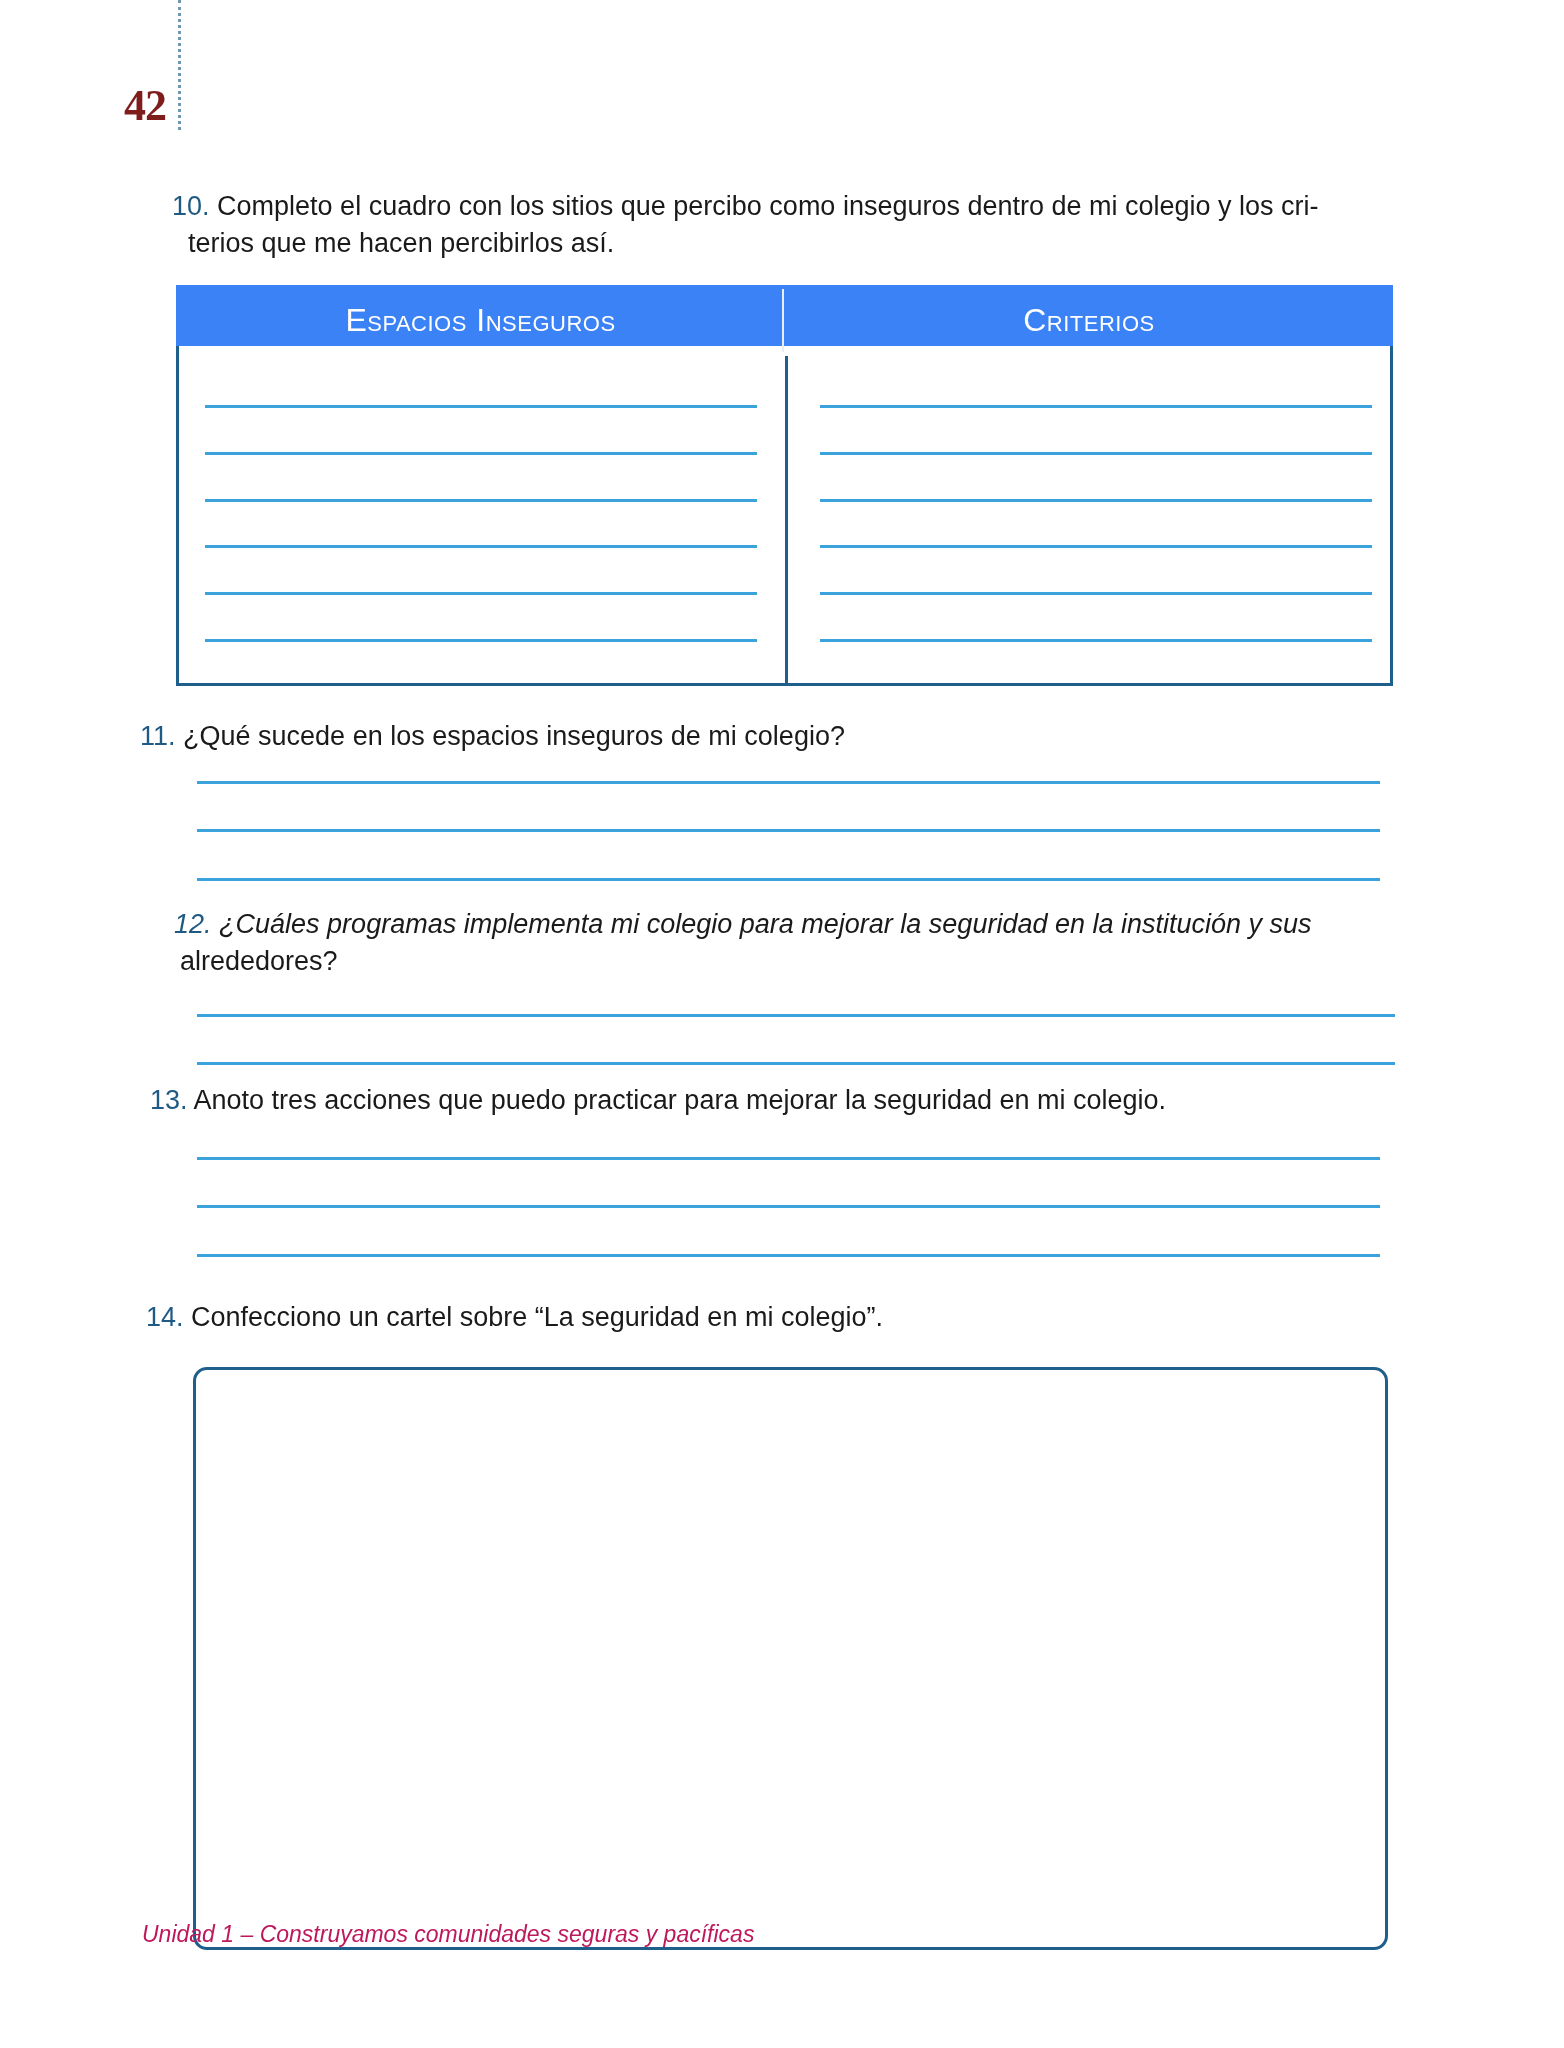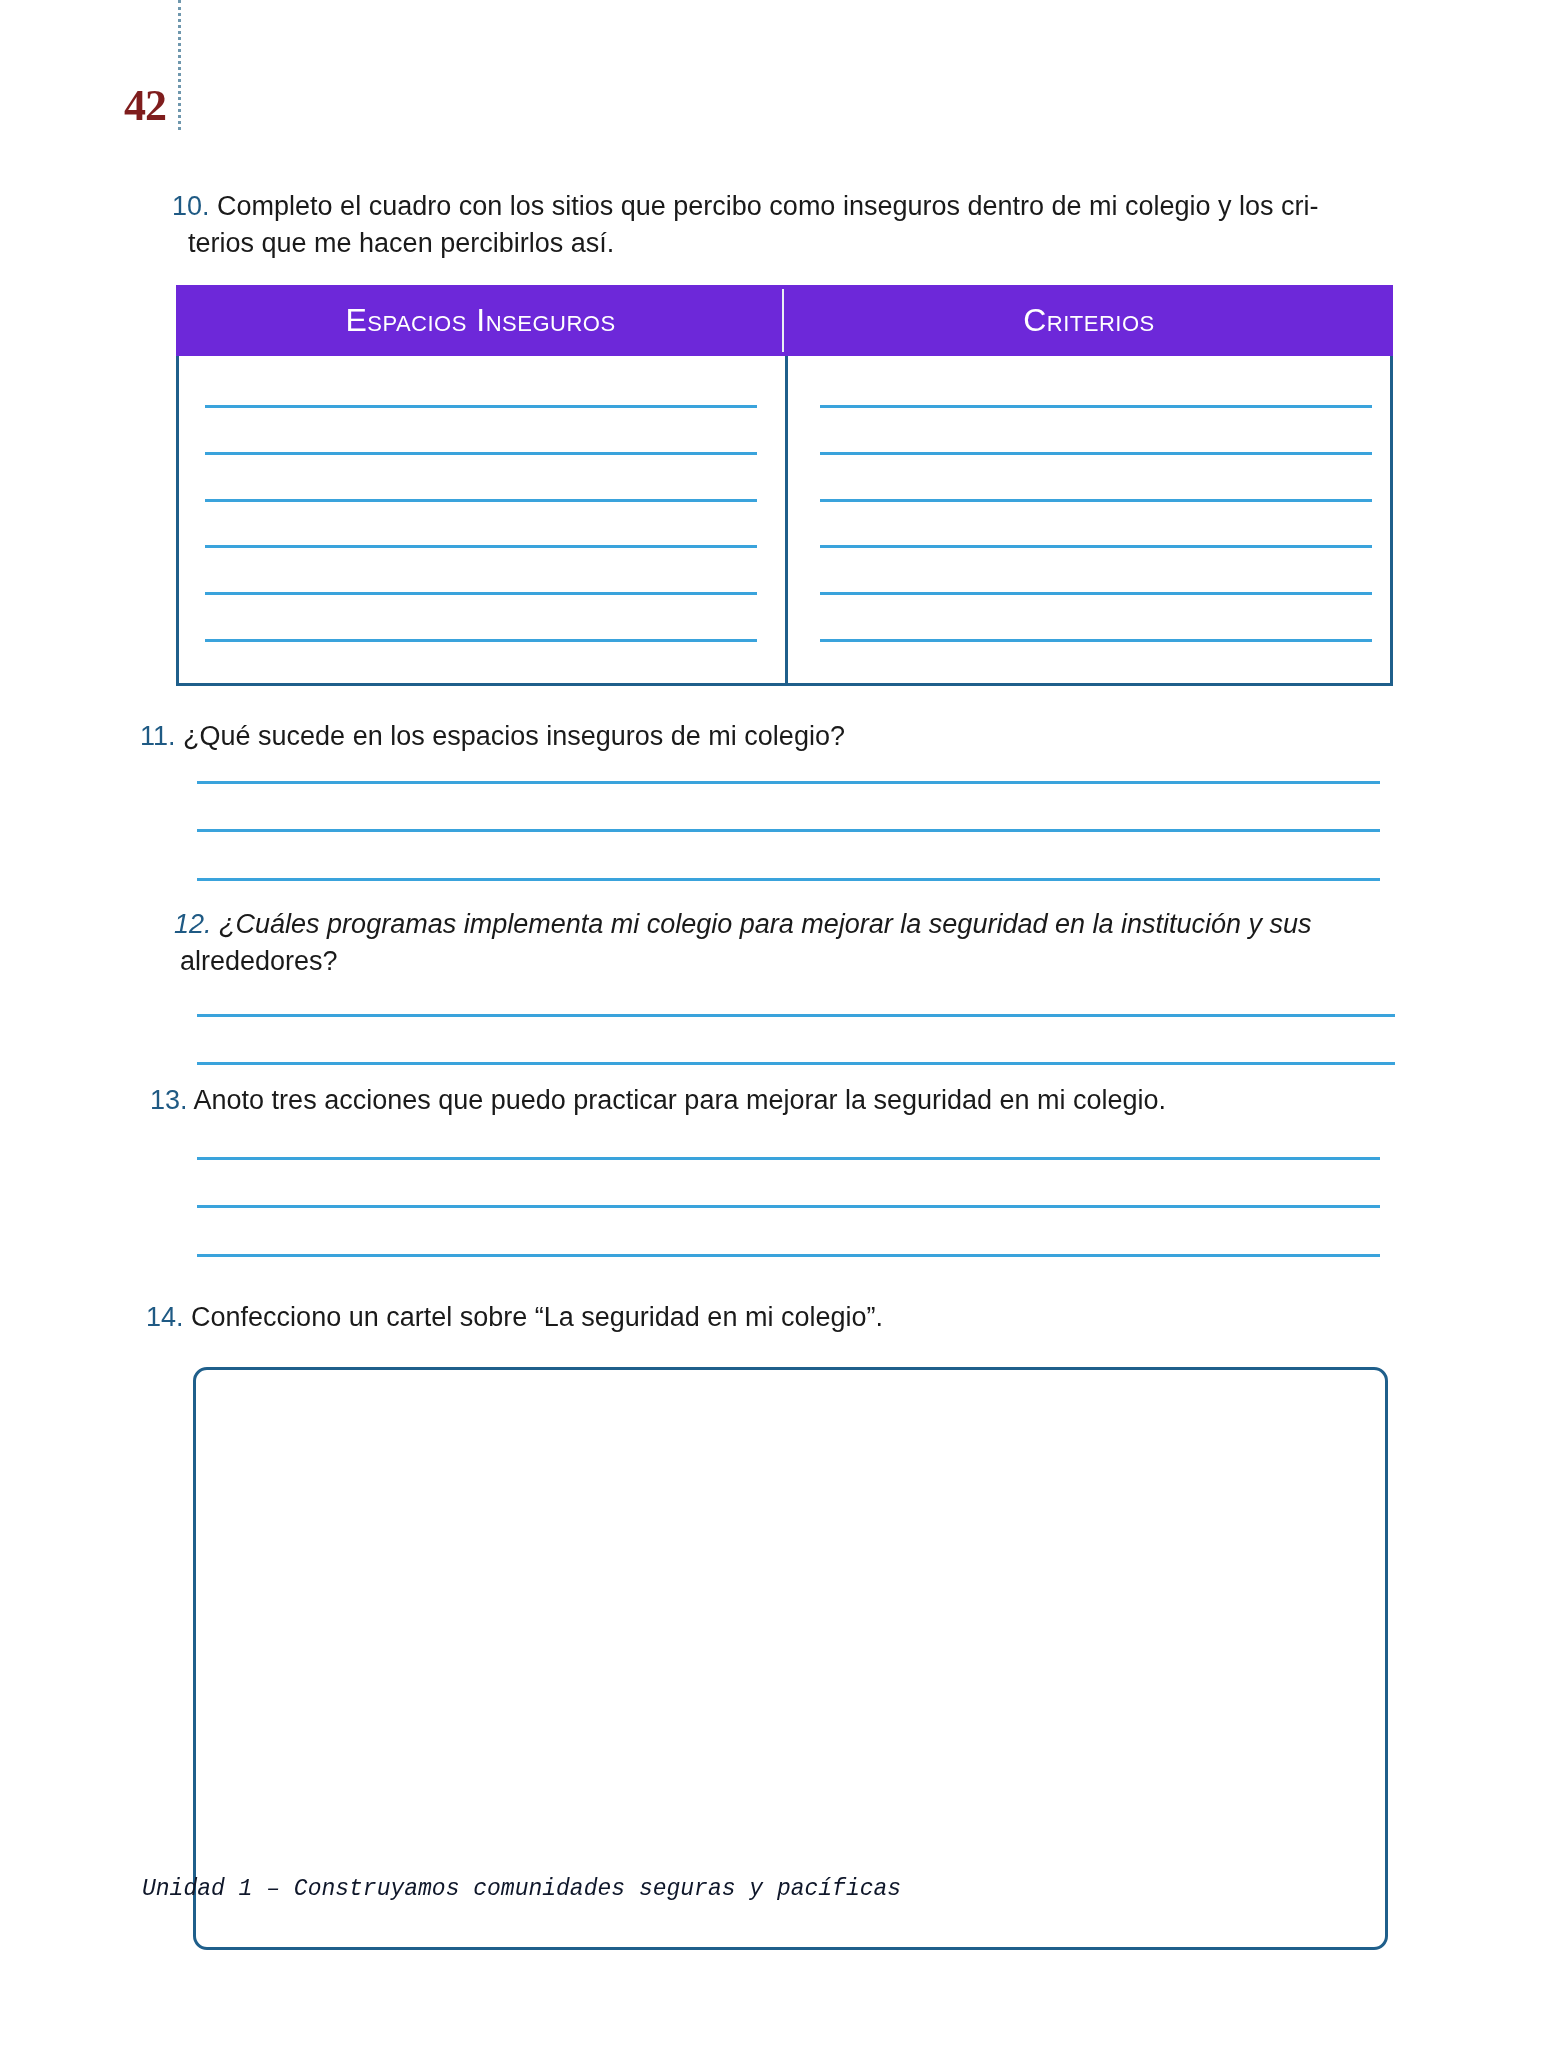--- a/index.html
+++ b/index.html
@@ -8,29 +8,29 @@
   .abs { position: absolute; }
   .page-number { left: 124px; top: 84px; font-family: "Liberation Serif", "DejaVu Serif", serif;
                  font-weight: bold; font-size: 44px; color: #7f1d1d; line-height: 1; letter-spacing: -1px; }
   .dotted-rule { left: 178px; top: 0; width: 0; height: 130px; border-left: 3px dotted #6f97ad; }
   .q { font-size: 27px; line-height: 37px; color: #1a1a1a; }
   .q .num { color: #1f5a84; }
   .q-text-justify { text-align: justify; text-align-last: left; margin-left: 22px; }
   .rule { height: 3px; background: #3aa3dc; }
   .table { left: 176px; top: 285px; width: 1217px; height: 401px; box-sizing: border-box;
            border: 3px solid #1f5f8b; border-top: none; }
-  .table-header { position: absolute; left: -3px; top: 0; width: 1217px; height: 71px; background: #6d28d9; }
+  .table-header { position: absolute; left: -3px; top: 0; width: 1217px; height: 61px; background: #3b82f6; }
   .th { position: absolute; top: 0; height: 71px; display: flex; align-items: center; justify-content: center;
         color: #ffffff; font-size: 32px; font-variant: small-caps; letter-spacing: 0.5px; }
   .th-divider { position: absolute; top: 4px; height: 397px; width: 3px; background: #1f5f8b; left: 606px; }
   .th-divider-head { position: absolute; top: 4px; height: 63px; width: 2px; background: #e8eef3; left: 606px; }
   .poster-box { left: 193px; top: 1367px; width: 1195px; height: 583px; box-sizing: border-box;
                 border: 3px solid #1f5f8b; border-radius: 14px; }
-  .footer { left: 142px; top: 1876px; font-family: Liberation Mono, monospace;
-            font-style: italic; font-size: 23px; color: #0f172a; }
+  .footer { left: 142px; top: 1921px; font-family: Liberation Sans, sans-serif;
+            font-style: italic; font-size: 23px; color: #be185d; }
 </style>
 </head>
 <body>
 
 <div class="abs dotted-rule"></div>
 <div class="abs page-number">42</div>
 
 <div class="abs q q-text-justify" style="left:150px; top:188px; width:1243px;">
   <span class="num">10.</span>
   <span>Completo el cuadro con los sitios que percibo como inseguros dentro de mi colegio y los cri-</span>

